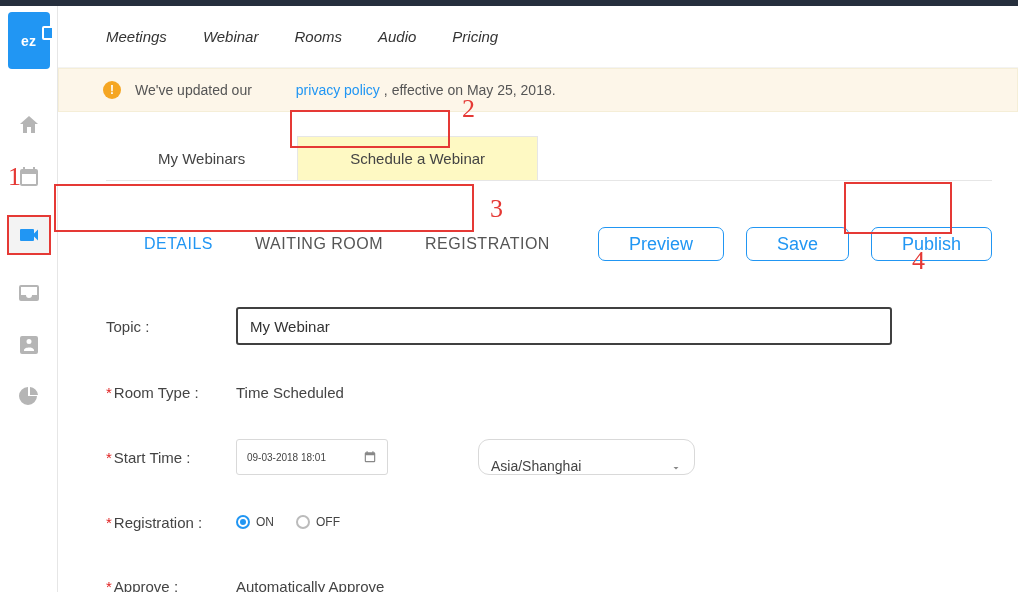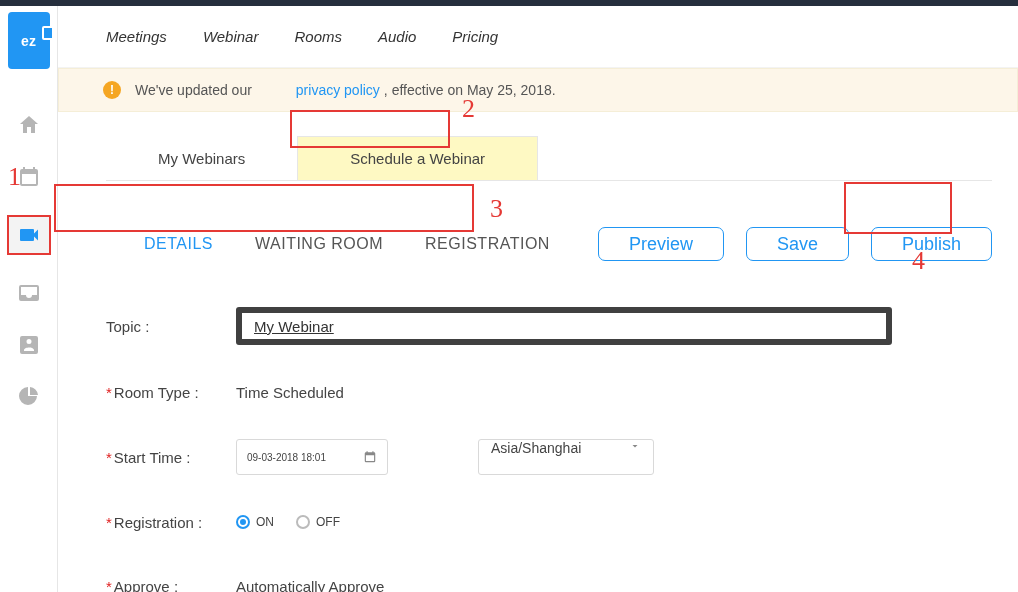--- a/index.html
+++ b/index.html
@@ -32,24 +32,24 @@
   .subtabs { display:flex; gap:42px; padding-left:4px;margin-left:34px; }
   .subtab { font-size:16px; letter-spacing:0.5px; color:#555; cursor:pointer; }
   .subtab.active { color:#2196F3; }
   .actions { margin-left:auto; display:flex; gap:22px; }
   .btn { height:34px; padding:0 30px; border:1px solid #2196F3; color:#2196F3; background:#fff; border-radius:7px; font-size:18px; cursor:pointer; display:flex; align-items:center; }
 
   .form { margin-top:46px; }
   .form-row { display:flex; align-items:center; margin-bottom:30px; min-height:34px; }
   .form-label { width:130px; color:#444; font-size:15px; }
   .req { color:#e02020; margin-right:2px; }
-  .text-input { flex:1; max-width:656px; height:38px; border:6px solid #404040; border-radius:3px; padding:0 12px; font-size:15px; color:#333;text-decoration:underline; }
+  .text-input { flex:1; max-width:656px; height:38px; border:2px solid #404040; border-radius:3px; padding:0 12px; font-size:15px; color:#333; }
   .static-val { color:#444; font-size:15px; }
   .dt-input { width:152px; height:36px; border:1px solid #d9d9d9; border-radius:3px; display:flex; align-items:center; padding:0 10px; font-size:10px; color:#444; justify-content:space-between; cursor:pointer; }
-  .select { width:176px; height:36px; border:1px solid #d9d9d9; border-radius:3px; display:flex; align-items:flex-start; justify-content:space-between; padding:0 12px; font-size:14px; color:#444; cursor:pointer; margin-left:90px; }
+  .select { width:217px; height:36px; border:1px solid #d9d9d9; border-radius:11px; display:flex; align-items:flex-end; justify-content:space-between; padding:0 12px; font-size:14px; color:#444; cursor:pointer; margin-left:90px; }
   .radio-group { display:flex; gap:22px; align-items:center; }
   .radio { display:flex; align-items:center; gap:6px; cursor:pointer; font-size:12px; color:#444; }
   .radio-dot { width:14px; height:14px; border:2px solid #2196F3; border-radius:50%; display:inline-flex; align-items:center; justify-content:center; }
   .radio-dot.off { border-color:#bbb; }
   .radio-dot .inner { width:6px; height:6px; border-radius:50%; background:#2196F3; }
   .helper { color:#9a9a9a; font-size:14px; margin-top:-20px; margin-bottom:22px; }
 
   
   .ann-box { position:absolute; border:2px solid #e53935; pointer-events:none; }
   .ann-num { position:absolute; color:#e53935; font-family: "Times New Roman", serif; font-size:26px; }

